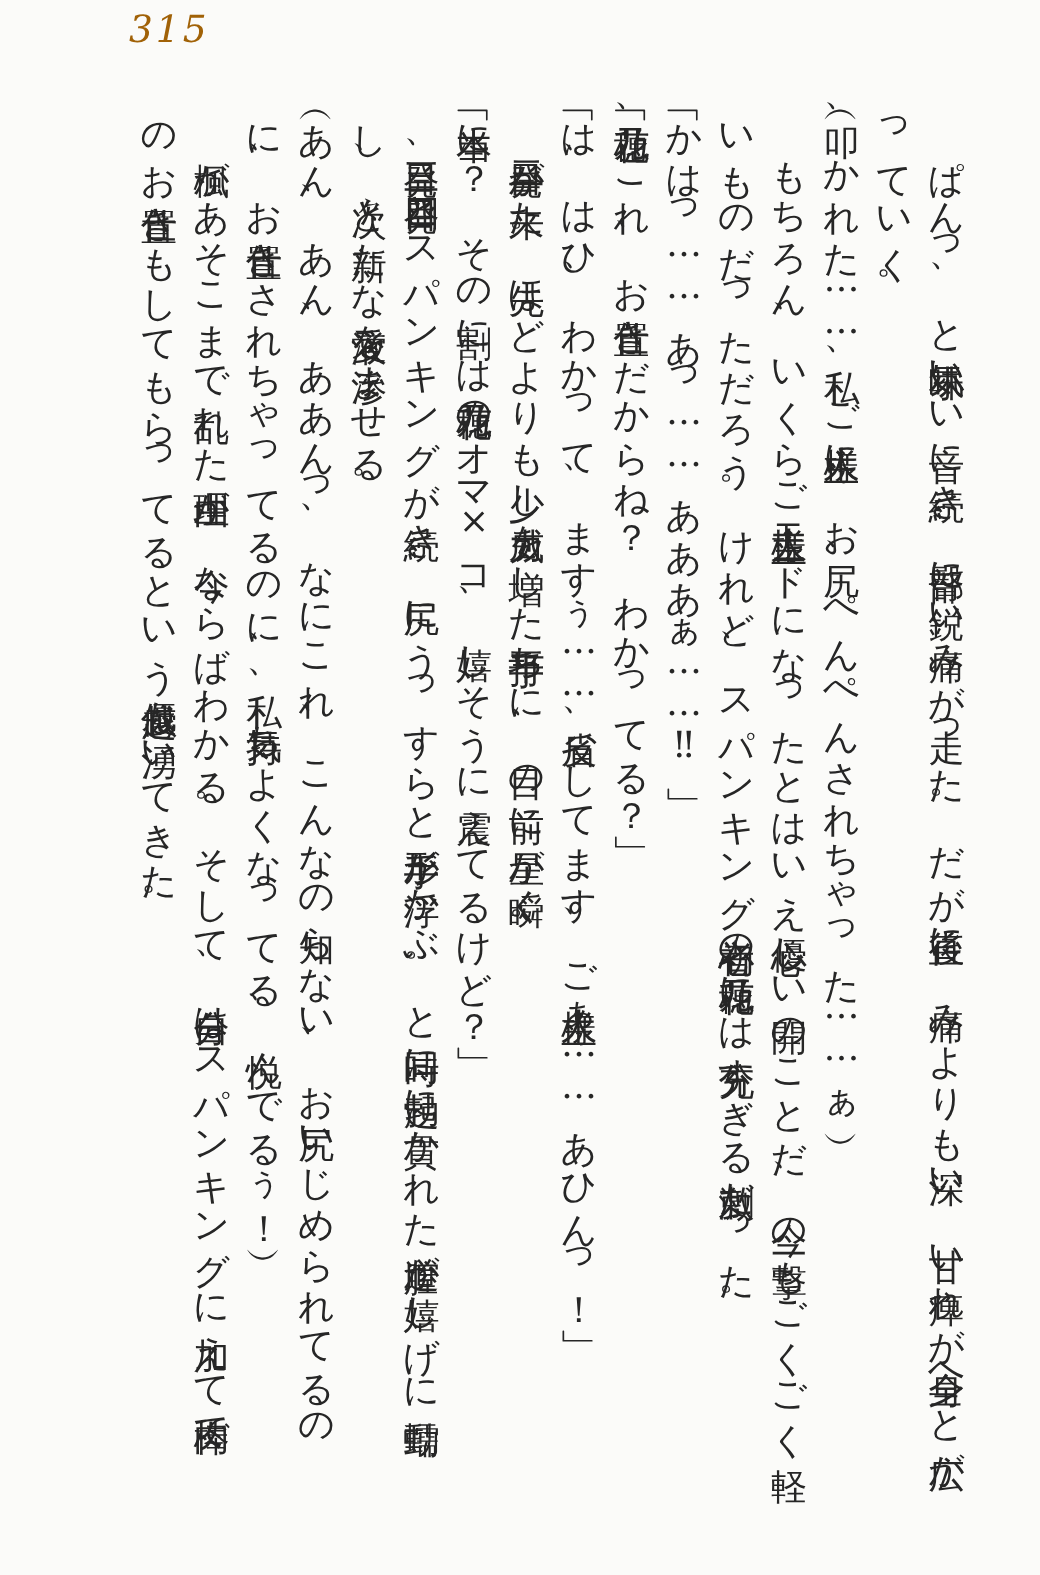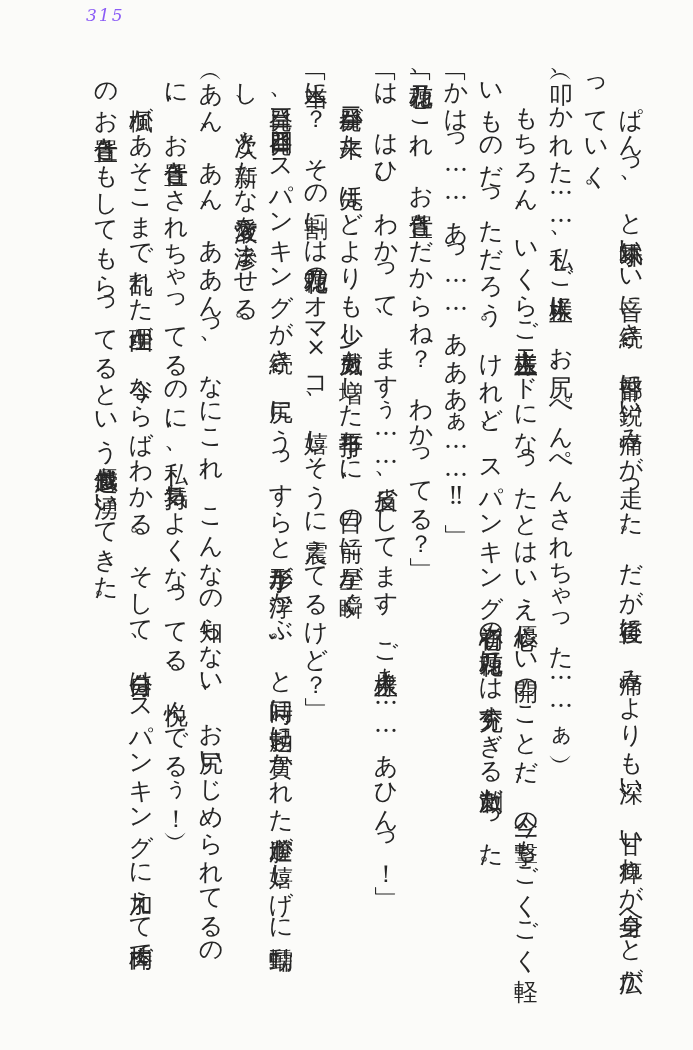--- a/index.html
+++ b/index.html
@@ -15,23 +15,23 @@
     position: relative;
     width: 693px;
     height: 1050px;
     background: #fbfbf9;
     font-family: "DejaVu Serif", "Liberation Serif", serif;
   }
   .page-number {
     position: absolute;
     top: 5px;
     left: 86px;
-    font-size: 17px;
+    font-size: 25px;
     font-style: italic;
-    color: #8b5cf6;
+    color: #a16207;
     letter-spacing: 2px;
   }
   .text-block {
     position: absolute;
     top: 66px;
     right: 45px;
     width: 600px;
     height: 912px;
     writing-mode: vertical-rl;
     text-orientation: upright;

